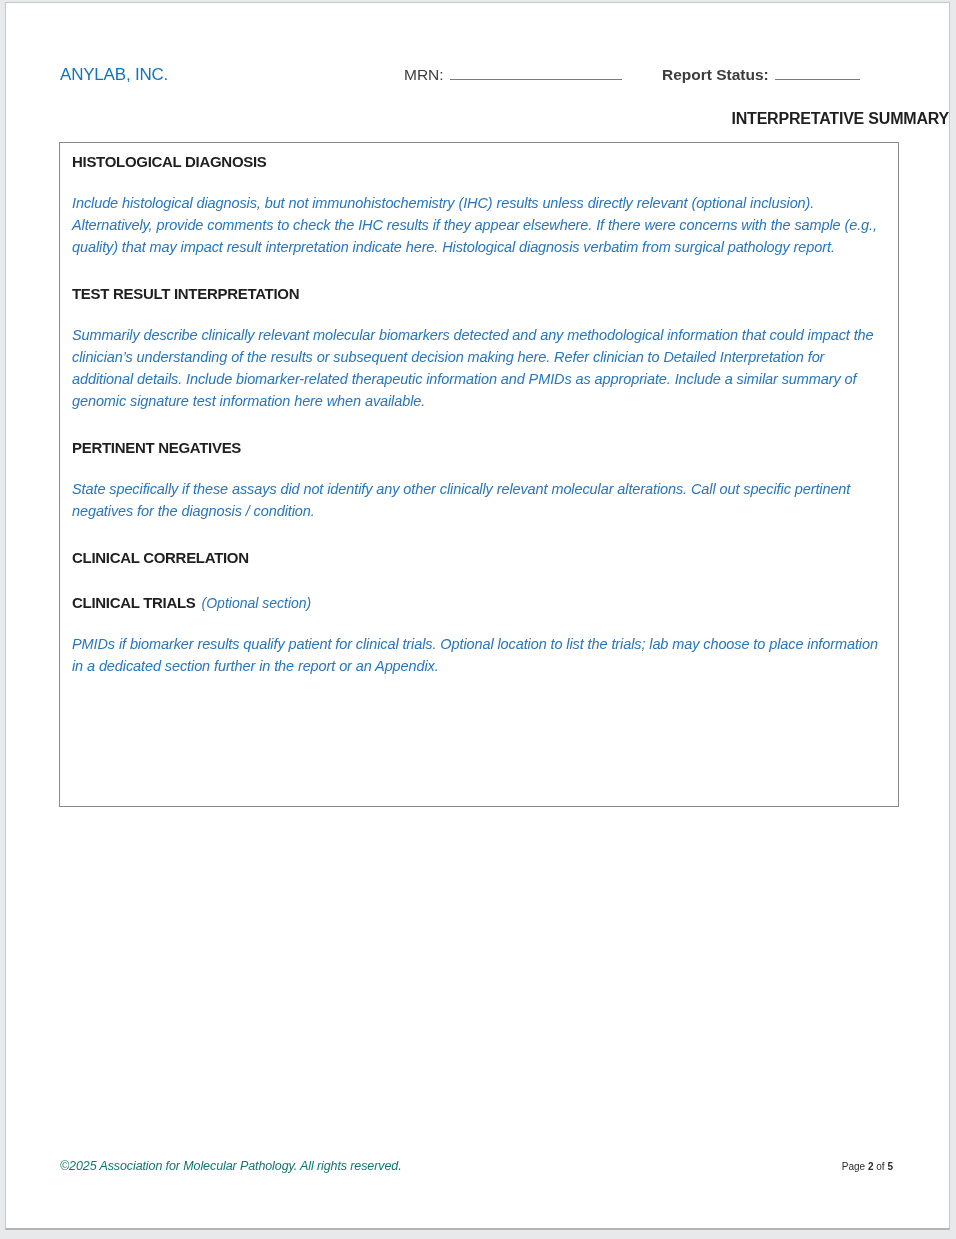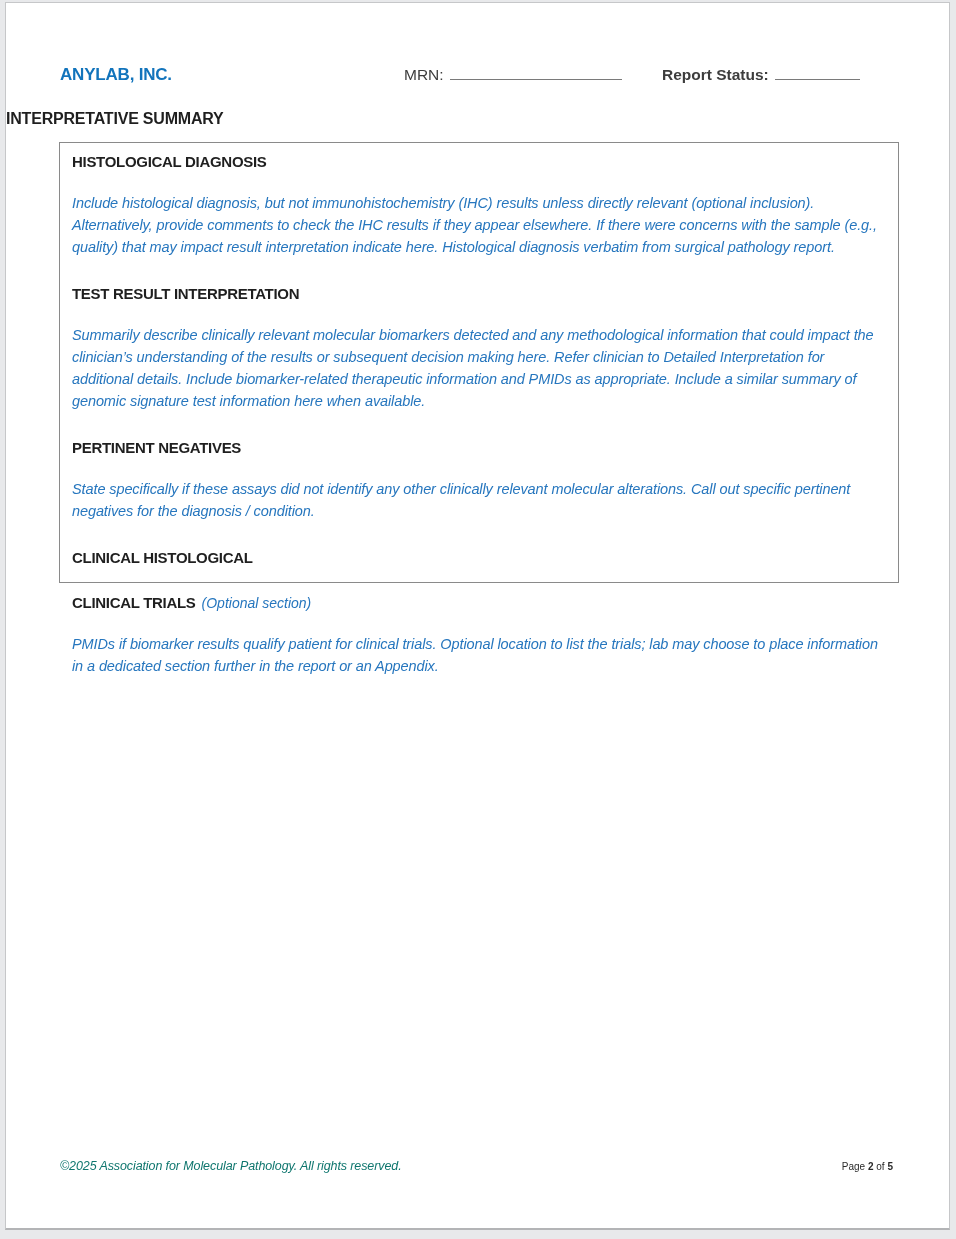--- a/index.html
+++ b/index.html
@@ -22,21 +22,21 @@
     background:#ffffff;
     border:1px solid #c6c7c9;
     border-bottom:2px solid #b3b4b6;
   }
   
   .hdr{
     position:absolute; top:62px; left:0; right:0; height:26px;
   }
   .company{
     position:absolute; left:54px; top:0;
-    font-size:17px; font-weight:bold; letter-spacing:-0.2px;
+    font-size:17px; font-weight:normal; letter-spacing:-0.2px;
     color:var(--brand-blue);
   }
   .hdr-field{
     position:absolute; top:1px;
     font-size:15.5px; color:#3d3d3d;
     white-space:nowrap;
     text-align:right;
   }
   .hdr-field.mrn{left:398px;}
   .hdr-field.status{left:656px;font-weight:bold;}
@@ -45,29 +45,29 @@
     border-bottom:1.5px solid var(--line-gray);
     height:14px;
     margin-left:6px;
     vertical-align:baseline;
   }
   .fill-line.mrn-line{width:172px;}
   .fill-line.status-line{width:85px;}
   
   .doc-title{
     position:absolute; top:107px; left:0; right:0;
-    text-align:left;
+    text-align:right;
     font-size:16px; font-weight:bold; letter-spacing:-0.2px;
     color:var(--heading-dark);
   }
   
   .summary-box{
     position:absolute;
     top:139px; left:53px; right:50px;
-    height:441px;
+    height:665px;
     border:1.5px solid #8a8a8a;
     padding:10px 12px 0 12px;
     background:#fff;
   }
   .section{margin-bottom:27px;}
   .section:last-child{margin-bottom:0;}
   .section-heading{
     font-size:15px; font-weight:bold; letter-spacing:-0.3px;
     color:var(--heading-dark);
     line-height:18px;
@@ -134,21 +134,21 @@
 
     <div class="section">
       <div class="section-heading">
         <span>PERTINENT NEGATIVES</span><span class="section-note"></span>
       </div>
       <div class="section-body">State specifically if these assays did not identify any other clinically relevant molecular alterations. Call out specific pertinent negatives for the diagnosis / condition.</div>
     </div>
 
     <div class="section">
       <div class="section-heading">
-        <span>CLINICAL HISTOLOGICAL</span><span class="section-note"></span>
+        <span>CLINICAL CORRELATION</span><span class="section-note"></span>
       </div>
     </div>
 
     <div class="section">
       <div class="section-heading">
         <span>CLINICAL TRIALS</span><span class="section-note">(Optional section)</span>
       </div>
       <div class="section-body">PMIDs if biomarker results qualify patient for clinical trials. Optional location to list the trials; lab may choose to place information in a dedicated section further in the report or an Appendix.</div>
     </div>
 

